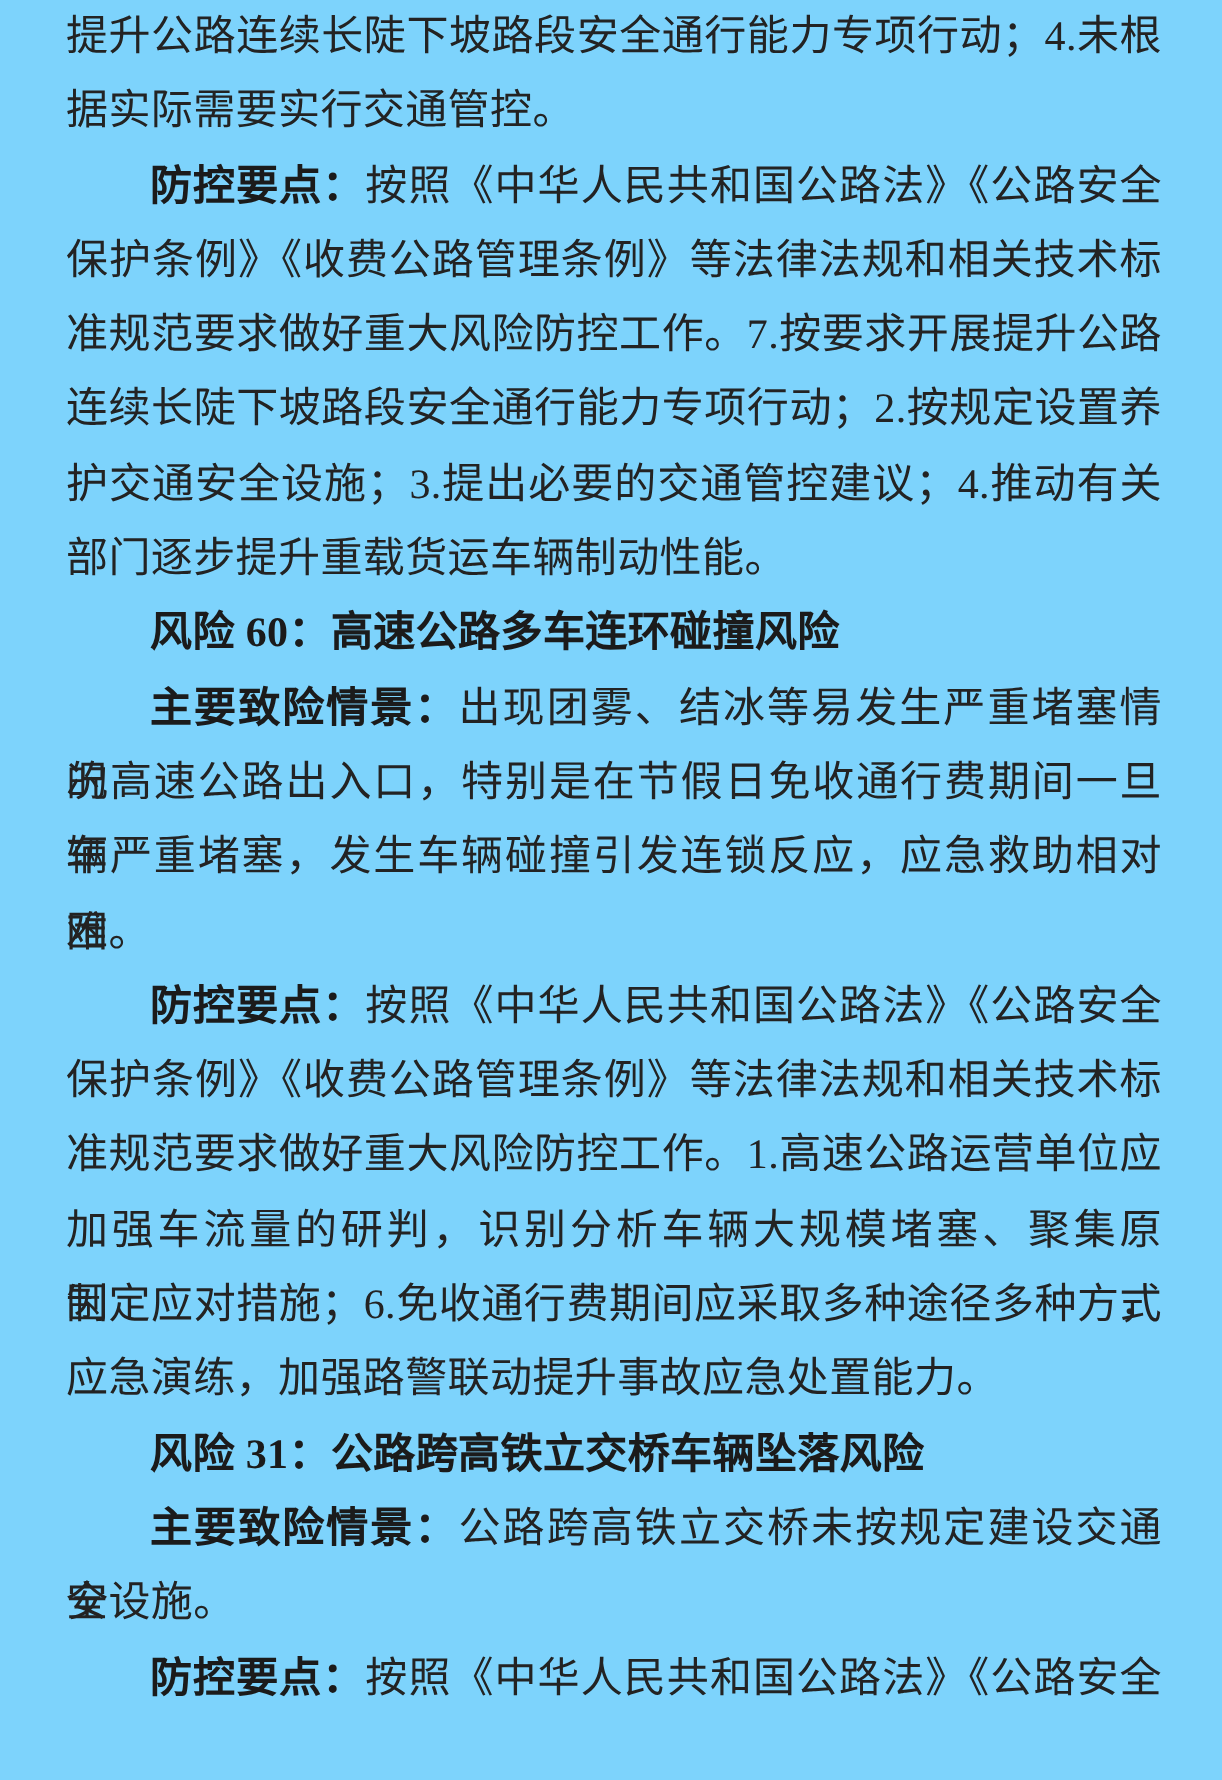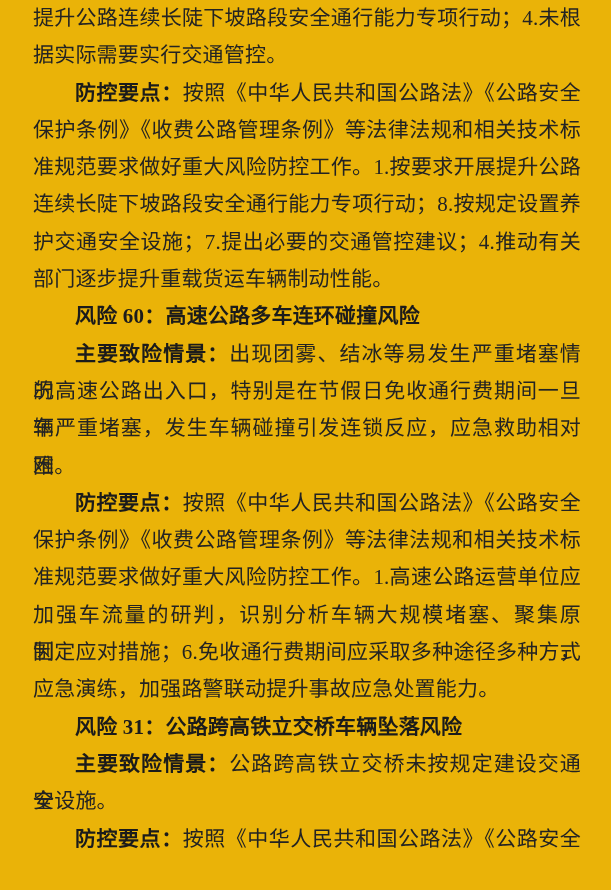--- a/index.html
+++ b/index.html
@@ -7,21 +7,21 @@
     padding: 0;
     width: 611px;
     height: 890px;
     overflow: hidden;
     background: #fdfdfc;
   }
   .page {
     position: relative;
     width: 611px;
     height: 890px;
-    background: #eab308;
+    background: #7dd3fc;
     box-sizing: border-box;
     padding: 0 30px 0 33px;
     font-family: "Liberation Serif", "DejaVu Serif", serif;
     color: #232323;
   }
   .line {
     height: 37.3px;
     line-height: 37.3px;
     font-size: 21px;
     text-align: justify;
@@ -42,23 +42,23 @@
 </style>
 </head>
 <body>
 
 <div class="page">
   <div id="text-column">
       <div class="line"><span>提升公路连续长陡下坡路段安全通行能力专项行动；4.未根</span></div>
       <div class="line end"><span>据实际需要实行交通管控。</span></div>
       <div class="line indent"><b>防控要点：</b><span>按照《中华人民共和国公路法》《公路安全</span></div>
       <div class="line"><span>保护条例》《收费公路管理条例》等法律法规和相关技术标</span></div>
-      <div class="line"><span>准规范要求做好重大风险防控工作。1.按要求开展提升公路</span></div>
-      <div class="line"><span>连续长陡下坡路段安全通行能力专项行动；8.按规定设置养</span></div>
-      <div class="line"><span>护交通安全设施；7.提出必要的交通管控建议；4.推动有关</span></div>
+      <div class="line"><span>准规范要求做好重大风险防控工作。7.按要求开展提升公路</span></div>
+      <div class="line"><span>连续长陡下坡路段安全通行能力专项行动；2.按规定设置养</span></div>
+      <div class="line"><span>护交通安全设施；3.提出必要的交通管控建议；4.推动有关</span></div>
       <div class="line end"><span>部门逐步提升重载货运车辆制动性能。</span></div>
       <div class="line end indent"><b>风险 60：高速公路多车连环碰撞风险</b></div>
       <div class="line indent"><b>主要致险情景：</b><span>出现团雾、结冰等易发生严重堵塞情况</span></div>
       <div class="line"><span>的高速公路出入口，特别是在节假日免收通行费期间一旦车</span></div>
       <div class="line"><span>辆严重堵塞，发生车辆碰撞引发连锁反应，应急救助相对困</span></div>
       <div class="line end"><span>难。</span></div>
       <div class="line indent"><b>防控要点：</b><span>按照《中华人民共和国公路法》《公路安全</span></div>
       <div class="line"><span>保护条例》《收费公路管理条例》等法律法规和相关技术标</span></div>
       <div class="line"><span>准规范要求做好重大风险防控工作。1.高速公路运营单位应</span></div>
       <div class="line"><span>加强车流量的研判，识别分析车辆大规模堵塞、聚集原因，</span></div>

